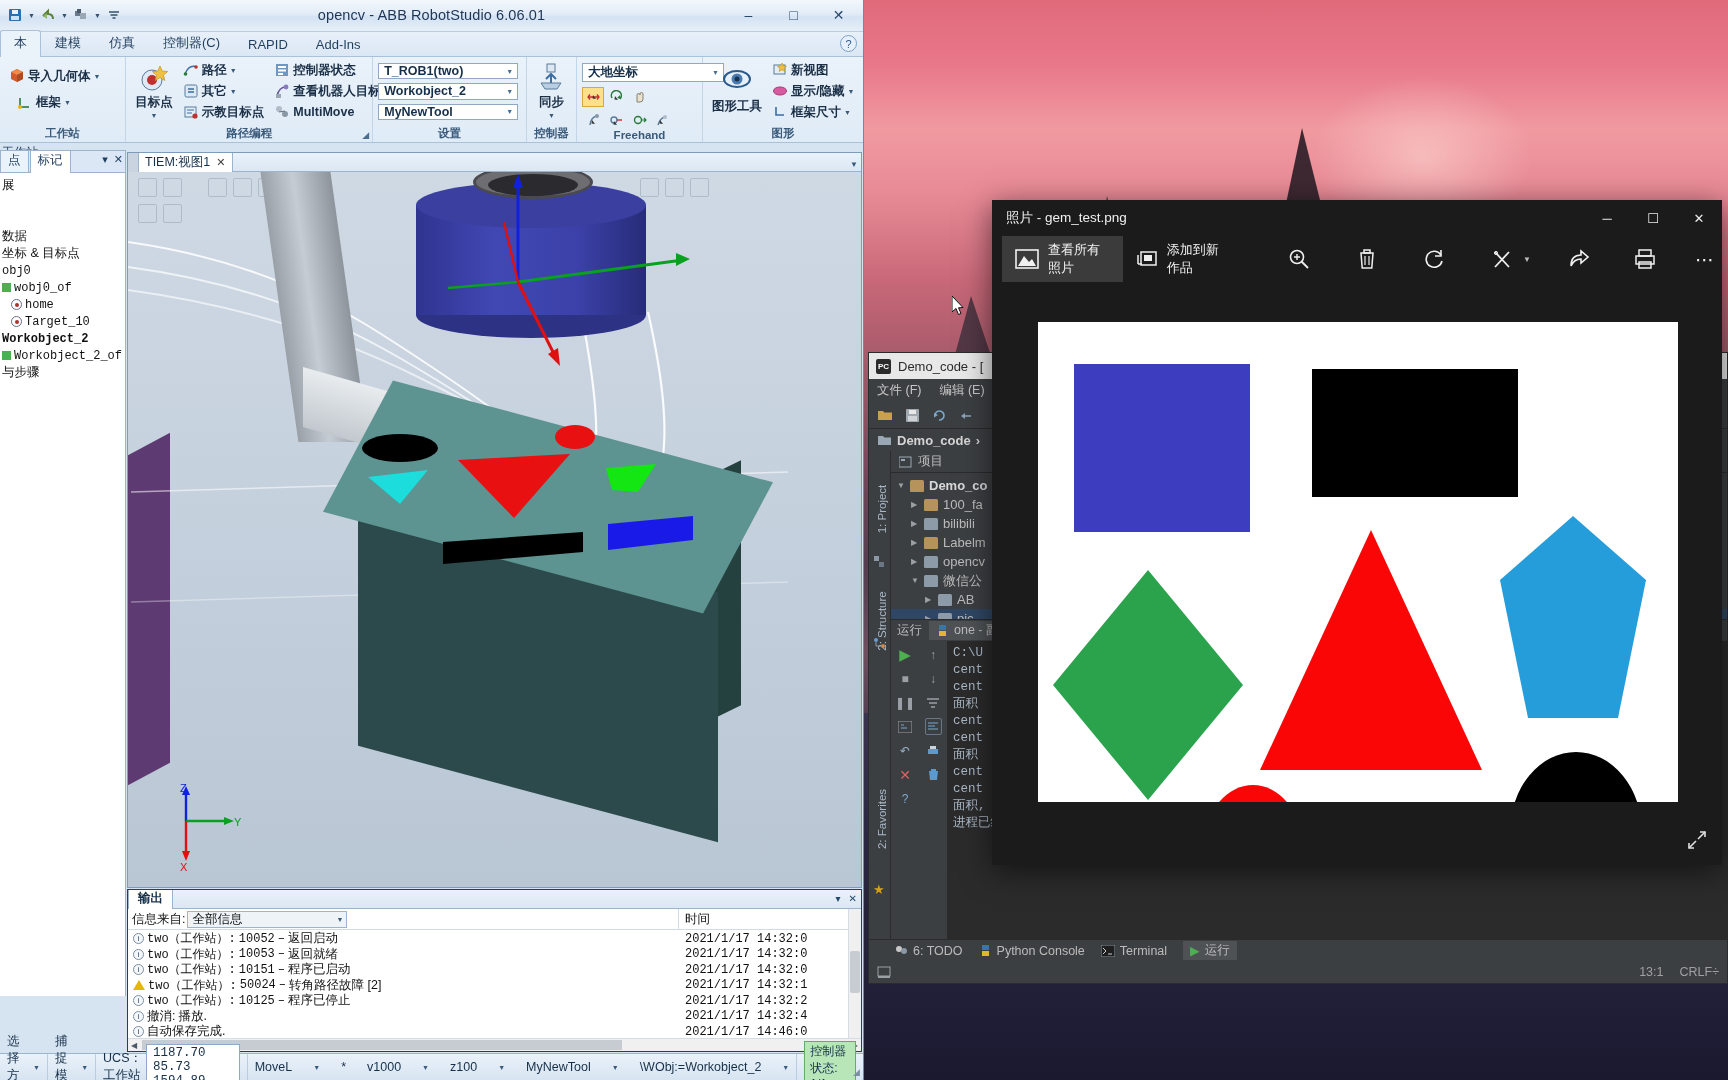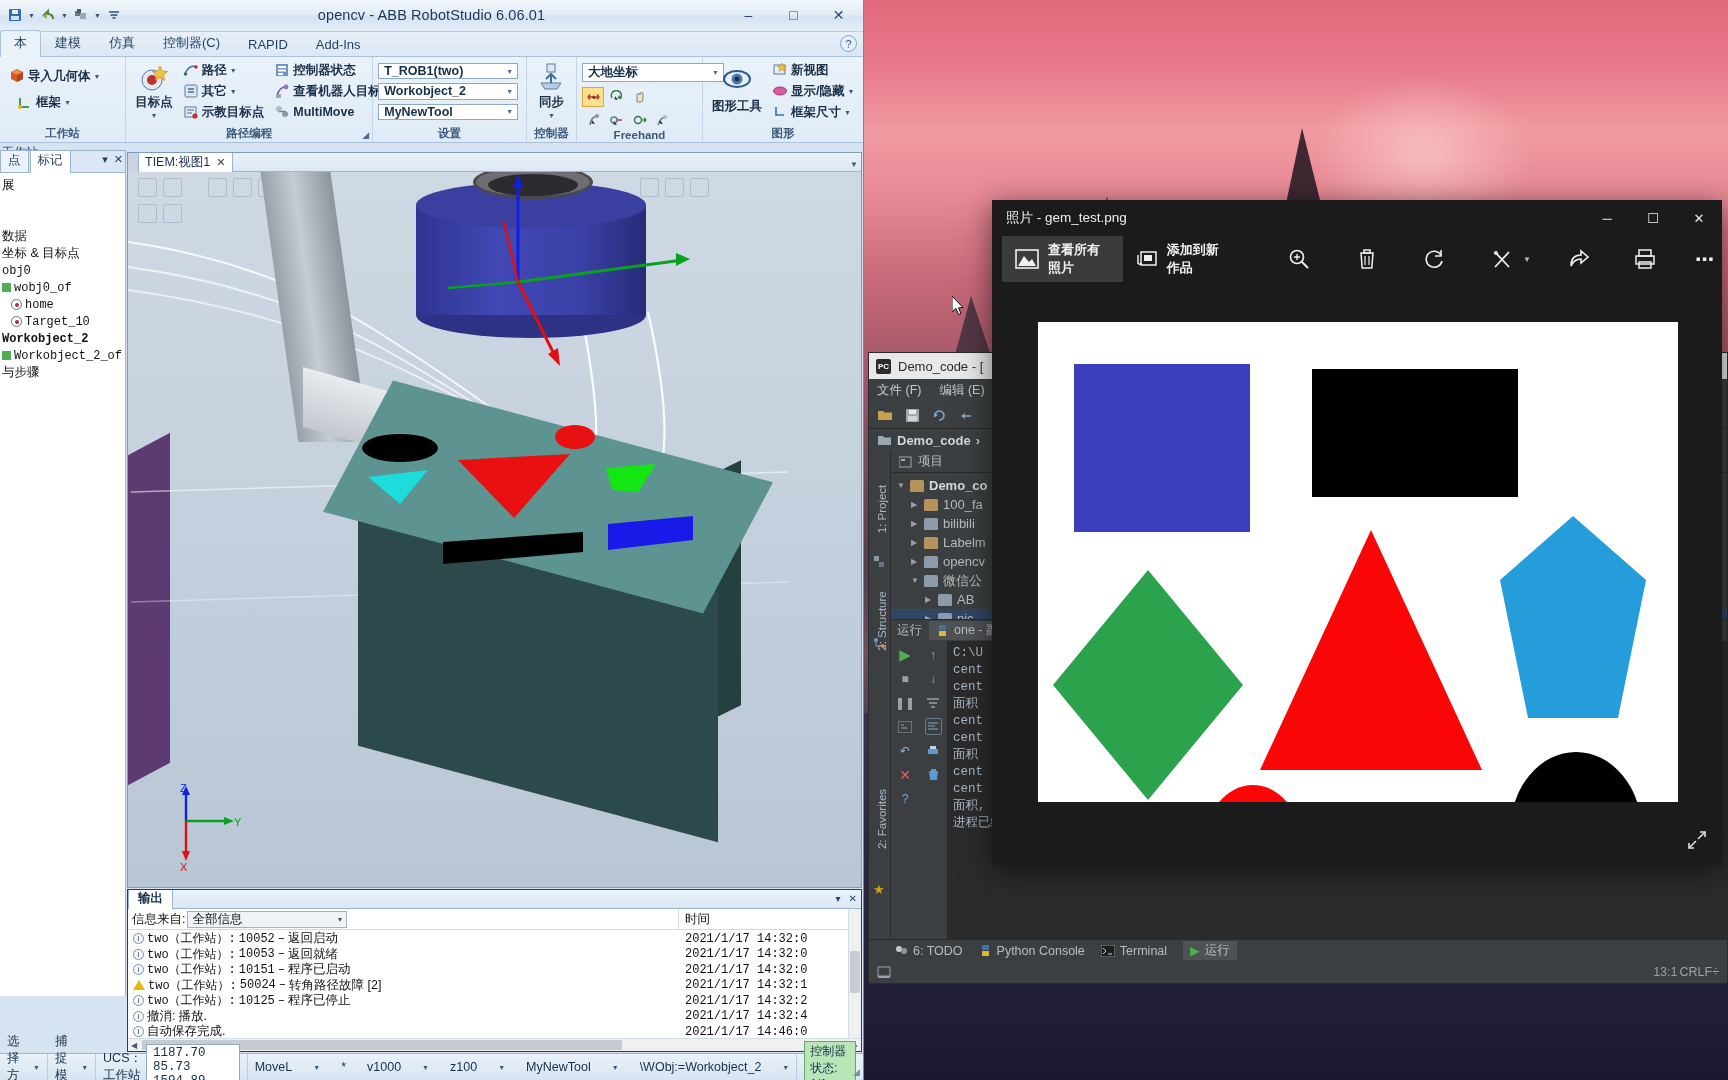--- a/index.html
+++ b/index.html
@@ -302,21 +302,21 @@
   .ph-window {
     position: absolute; left: 992px; top: 200px; width: 730px; height: 665px;
     background: #1b1b1b; color: #fff; box-shadow: 0 6px 28px rgba(0,0,0,.55);
     overflow: hidden;
   }
   .ph-title { height: 36px; display: flex; align-items: center; justify-content: space-between; }
   .ph-title-txt { padding-left: 14px; font-size: 13.5px; color: #f0f0f0; }
   .ph-wc { display: flex; height: 36px; }
   .ph-wb { width: 46px; height: 36px; display: flex; align-items: center; justify-content: center;
     font-size: 13px; color: #eaeaea; }
-  .ph-toolbar { height: 46px; display: flex; align-items: center; gap: 0; padding-left: 10px; font-weight: bold; }
+  .ph-toolbar { height: 46px; display: flex; align-items: center; gap: 0; padding-left: 10px; }
   .ph-tb-item { display: flex; align-items: center; gap: 9px; height: 46px; padding: 0 13px;
     font-size: 13px; color: #f2f2f2; }
   .ph-tb-item.hl { background: #3b3b3b; }
   .ph-tb-ico { width: 40px; height: 46px; display: flex; align-items: center; justify-content: center; }
   .ph-canvas { position: absolute; left: 46px; top: 122px; width: 640px; height: 480px;
     background: #fff; }
   .ph-expand { position: absolute; right: 14px; bottom: 14px; font-size: 17px; color: #e0e0e0; }
   .ph-cursor { position: absolute; left: 952px; top: 296px; width: 13px; height: 20px; }
 
   svg { display: block; }
@@ -1159,21 +1159,21 @@
       </span>
     </div>
 
     <div class="pc-statusbar">
       <span>
         <svg width="14" height="14" viewBox="0 0 14 14">
             <rect x="1" y="2" width="12" height="9" fill="none" stroke="#9aa0a6"></rect>
             <rect x="1" y="11" width="12" height="2" fill="#9aa0a6"></rect>
           </svg>
       </span>
-      <span style="display:flex; gap:2px">
+      <span style="display:flex; gap:16px">
         <span>13:1</span>
         <span>CRLF÷</span>
       </span>
     </div>
   </div>
 
   <div class="ph-window">
     <div class="ph-title">
       <span class="ph-title-txt">照片 - gem_test.png</span>
       <span class="ph-wc">

